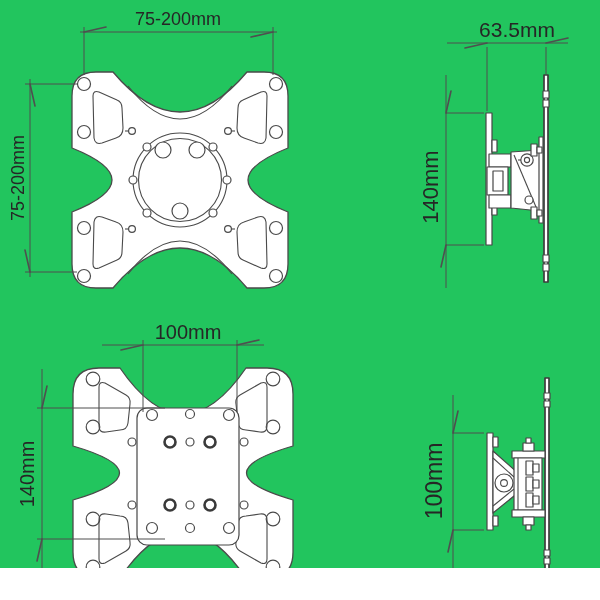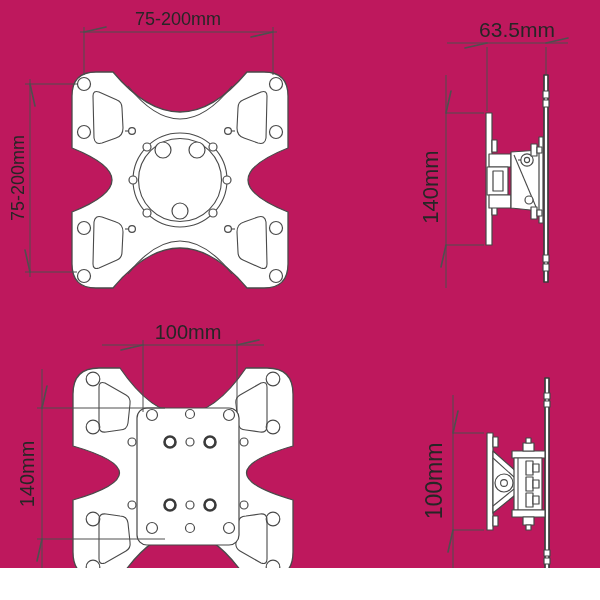--- a/index.html
+++ b/index.html
@@ -1,19 +1,19 @@
 <!DOCTYPE html>
 <html><head>
 <meta charset="utf-8">
 <style>
   html,body{margin:0;padding:0;background:#ffffff;}
   .canvas{
     position:relative;
     width:600px;height:568px;
-    background:#be185d;
+    background:#22c55e;
     font-family:"Liberation Sans", sans-serif;
     overflow:hidden;
   }
   svg{display:block;}
   .outline{fill:#ffffff;stroke:#4a4a4a;stroke-width:1.3;stroke-linejoin:round;}
   .thin{fill:none;stroke:#4a4a4a;stroke-width:1.1;}
   .hole{fill:#ffffff;stroke:#4a4a4a;stroke-width:1.2;}
   .boldhole{fill:#ffffff;stroke:#3a3a3a;stroke-width:2.6;}
   .dim{stroke:#4f4f4f;stroke-width:1;fill:none;}
   .arrow{stroke:#4f4f4f;stroke-width:1.6;fill:none;stroke-linecap:round;}

